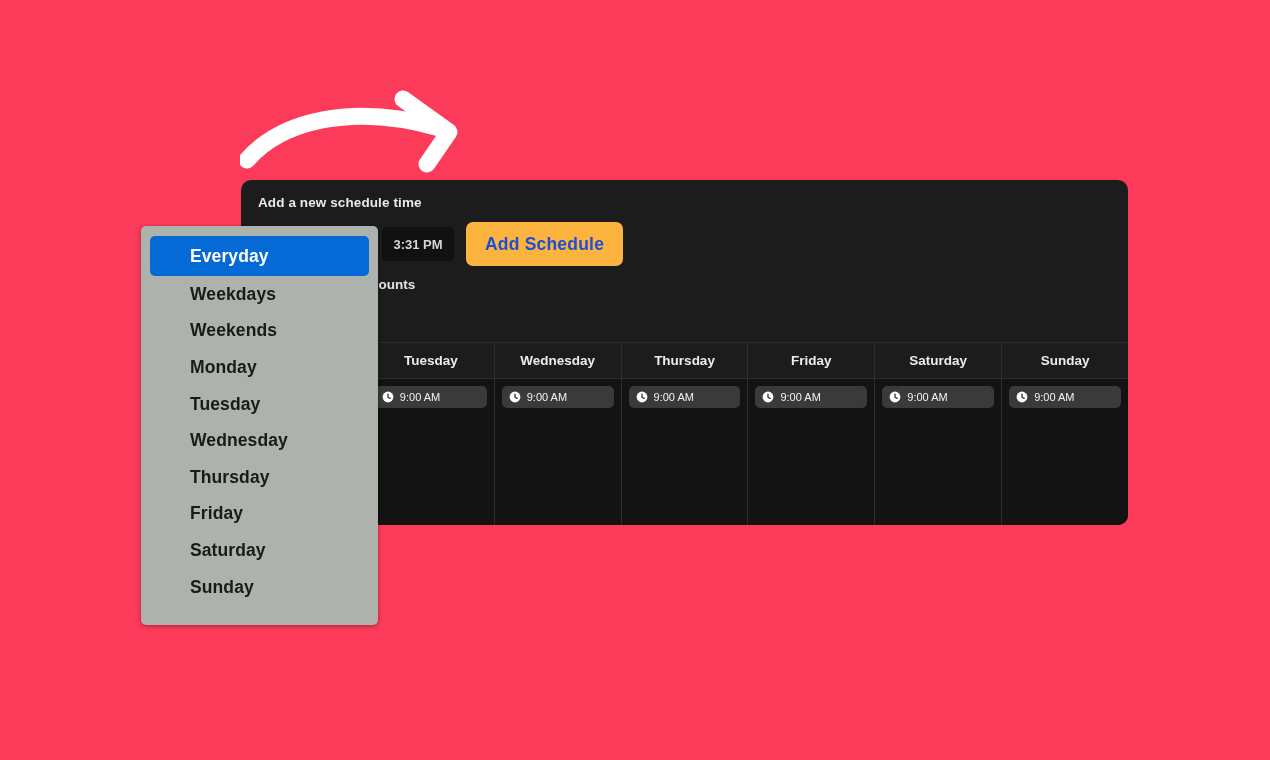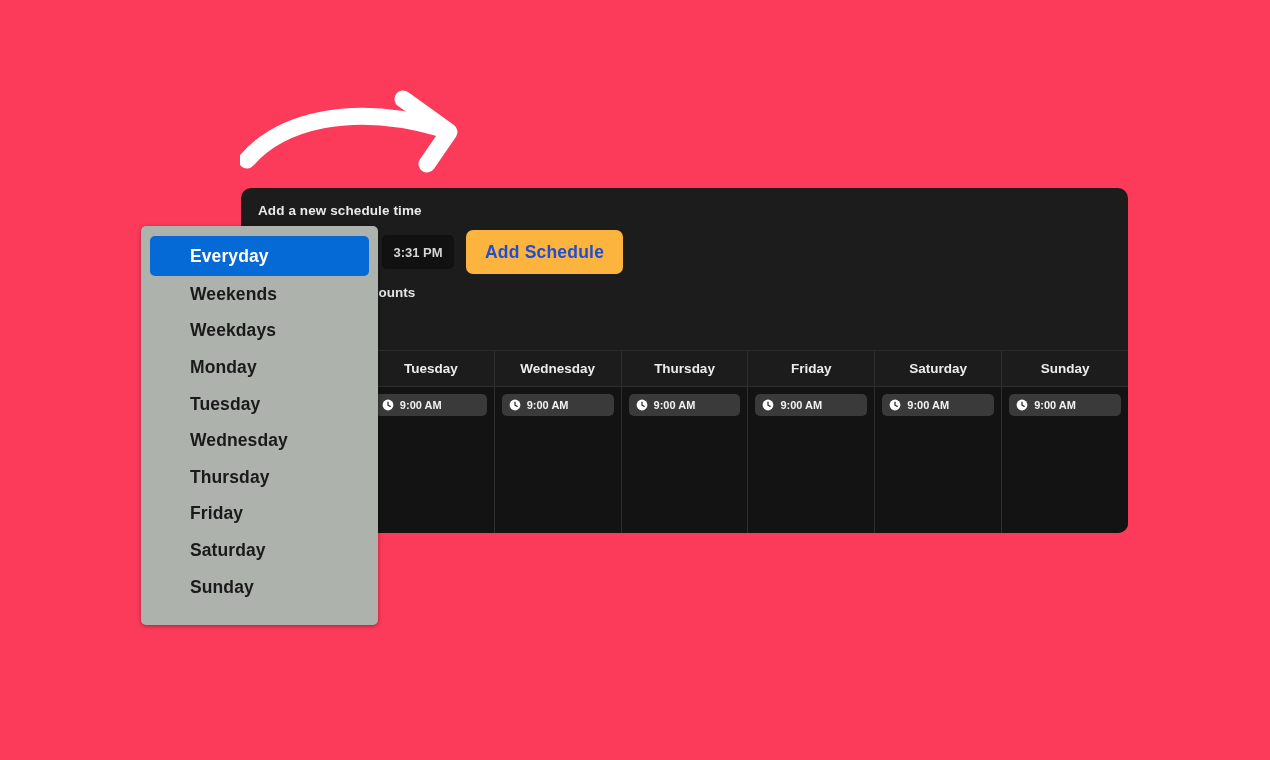--- a/index.html
+++ b/index.html
@@ -21,21 +21,21 @@
     left: 240px;
     top: 88px;
     width: 240px;
     height: 86px;
   }
 
   
   #schedule-panel {
     position: absolute;
     left: 241px;
-    top: 188px;
+    top: 180px;
     width: 887px;
     height: 345px;
     background: #1c1c1c;
     border-radius: 10px;
     overflow: hidden;
   }
 
   #panel-header {
     padding: 13px 0 0 17px;
   }
@@ -161,21 +161,21 @@
     padding: 0 7px;
   }
   .clock-icon {
     width: 12px;
     height: 12px;
     flex: none;
   }
   .time-chip-label {
     color: #f2f2f2;
     font-size: 11px;
-    font-weight: 700;
+    font-weight: 400;
     white-space: nowrap;
   }
 
   
   #day-dropdown {
     position: absolute;
     left: 141px;
     top: 226px;
     width: 237px;
     height: 399px;
@@ -324,22 +324,22 @@
           <span class="time-chip-label">9:00 AM</span>
         </div>
       </div>
     </div>
 
   </div>
 </div>
 
 <div id="day-dropdown">
   <div class="dropdown-option selected">Everyday</div>
+  <div class="dropdown-option">Weekdays</div>
   <div class="dropdown-option">Weekends</div>
-  <div class="dropdown-option">Weekdays</div>
   <div class="dropdown-option">Monday</div>
   <div class="dropdown-option">Tuesday</div>
   <div class="dropdown-option">Wednesday</div>
   <div class="dropdown-option">Thursday</div>
   <div class="dropdown-option">Friday</div>
   <div class="dropdown-option">Saturday</div>
   <div class="dropdown-option">Sunday</div>
 </div>
 
 </body></html>

